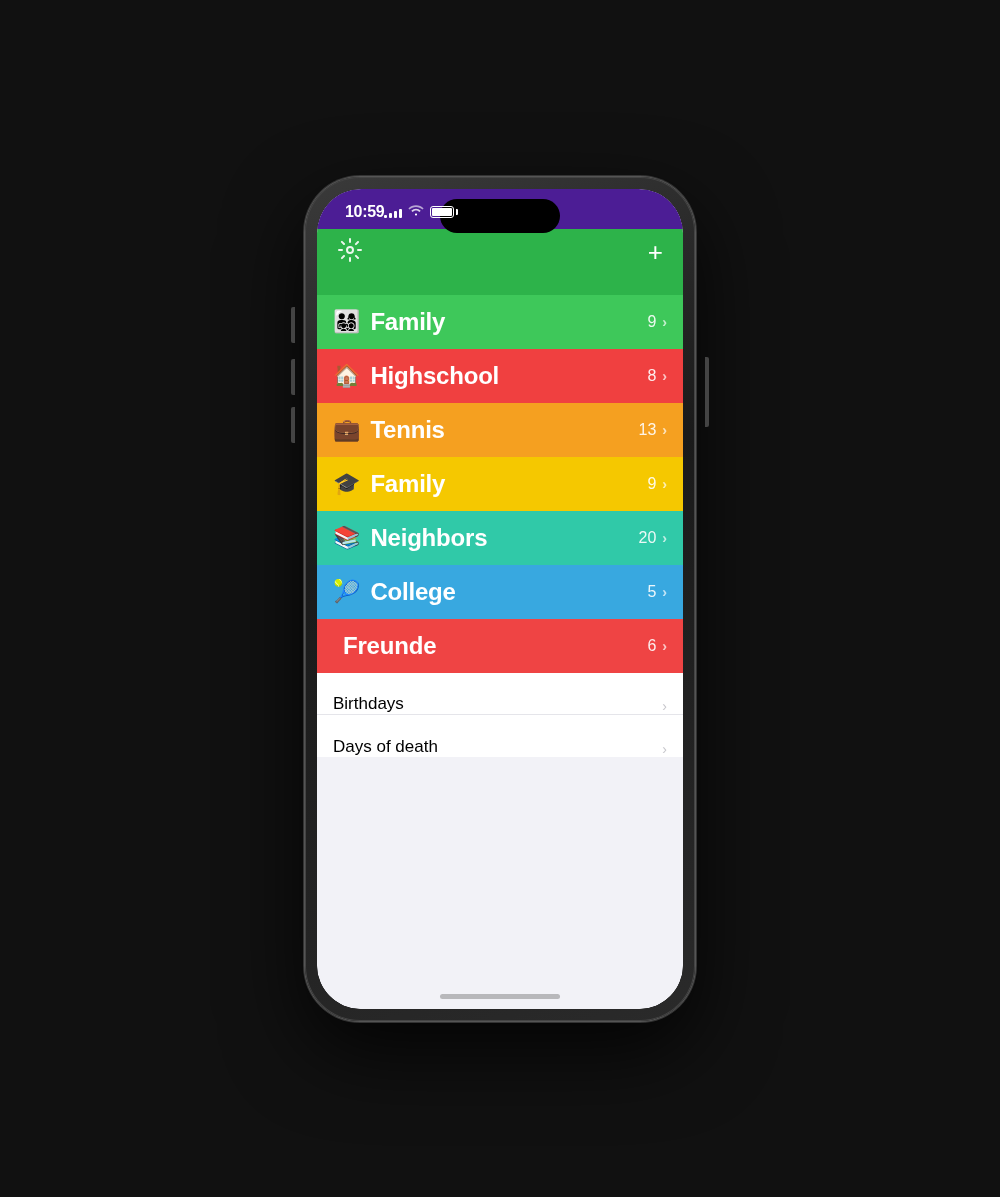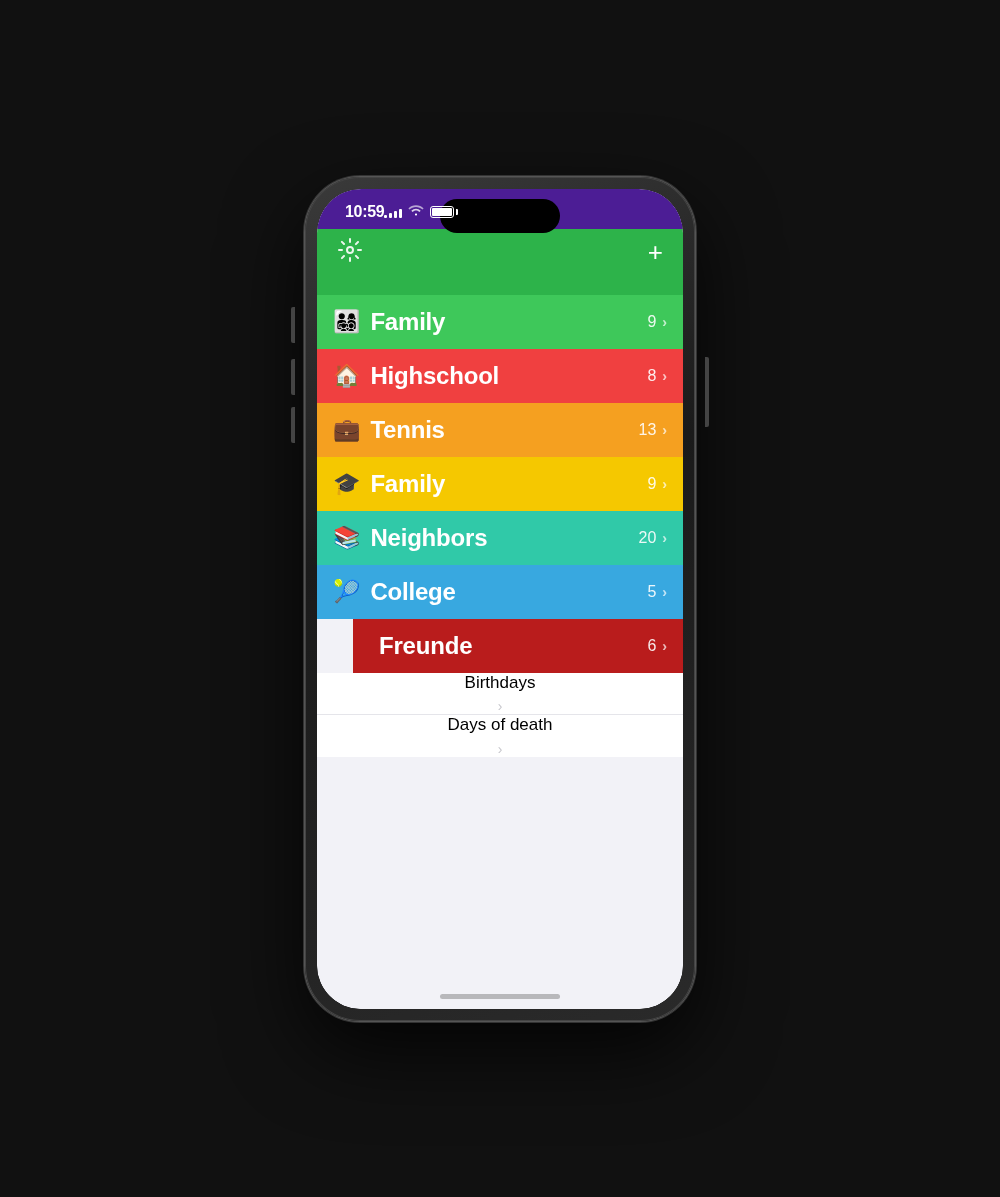--- a/index.html
+++ b/index.html
@@ -236,28 +236,27 @@
 
     
     .special-section {
       background: white;
       margin: 0;
       flex-shrink: 0;
     }
 
     .special-item {
       display: flex;
-      align-items: center;
+      align-items: flex-end;
       justify-content: space-between;
       padding: 0 16px;
       height: 42px;
       border-bottom: 1px solid #e5e5ea;
       cursor: pointer;
       background: white;
-      flex-direction: column;
     }
 
     .special-item:last-child {
       border-bottom: none;
     }
 
     .special-name {
       color: #000;
       font-size: 17px;
       font-weight: 400;
@@ -386,21 +385,21 @@
           <div class="group-item" style="background: rgb(56, 168, 224);">
       <div class="group-left">
         <span class="group-emoji">🎾</span>
         <span class="group-name">College</span>
       </div>
       <div class="group-right">
         <span class="group-count">5</span>
         <span class="chevron">›</span>
       </div>
     </div>
-          <div class="group-item" style="background: #b91c1c; margin-left: 36px;">
+          <div class="group-item" style="background: #ef4444;">
       <div class="group-left">
         <span class="group-emoji"></span>
         <span class="group-name">Freunde</span>
       </div>
       <div class="group-right">
         <span class="group-count">6</span>
         <span class="chevron">›</span>
       </div>
     </div>
         </div>

